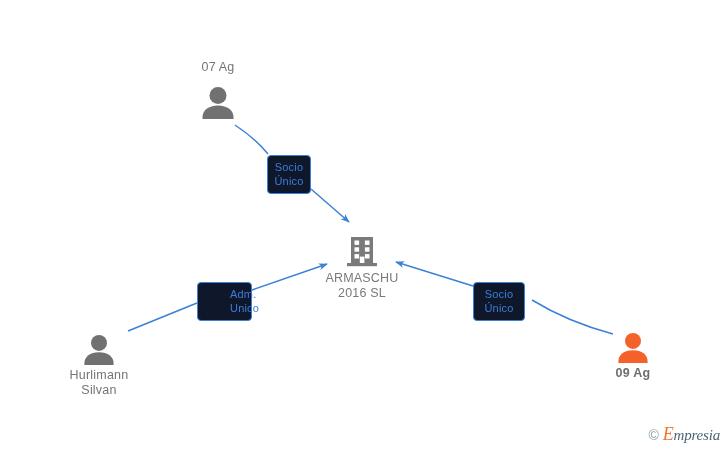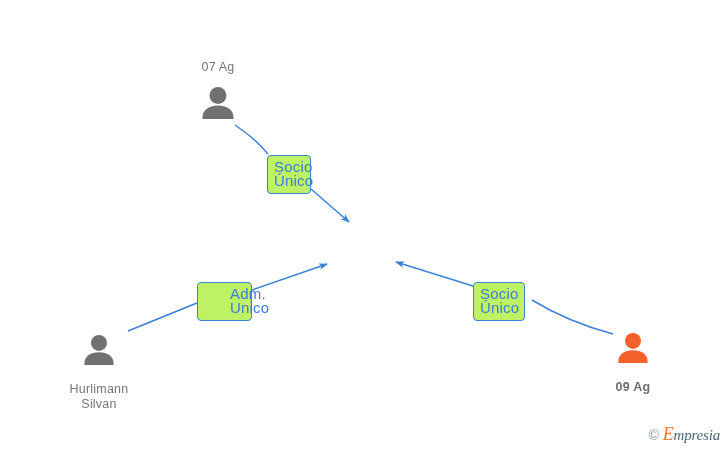--- a/index.html
+++ b/index.html
@@ -34,21 +34,21 @@
     flex-direction: column;
     align-items: center;
     width: 160px;
     margin-left: -80px;
   }
   .node .glyph {
     display: block;
     line-height: 0;
   }
   .node .caption {
-    margin-top: 16px;
+    margin-top: 2px;
     text-align: center;
     color: #757575;
     font-size: 12.5px;
     line-height: 15px;
     white-space: pre-line;
     letter-spacing: 0.2px;
   }
   .node.company .caption {
     color: #7a7a7a;
     font-size: 12.5px;
@@ -63,23 +63,23 @@
     margin-top: 0;
     margin-bottom: 11px;
   }
 
   
   .rel-label {
     position: absolute;
     box-sizing: border-box;
     border: 1.4px solid #3b82d6;
     border-radius: 4px;
-    background: #bef264;
+    background: #0f172a;
     color: #3b7dd8;
-    font-size: 15px;
+    font-size: 11px;
     line-height: 14px;
     text-align: center;
     padding: 4px 6px 5px 6px;
     white-space: pre-line;
     letter-spacing: 0.2px;
   }
 
   
   #watermark {
     position: absolute;
@@ -133,20 +133,37 @@
   <div class="node" style="left:218px; top:60px;">
     <div class="caption above">07 Ag</div>
     <span class="glyph">
       <svg width="38" height="34" viewBox="0 0 38 34">
         <circle cx="19" cy="9.5" r="8.5" fill="#717171"></circle>
         <path d="M 19 19.5 C 28.5 19.5 34.5 24.5 34.5 31 L 34.5 33 L 3.5 33 L 3.5 31 C 3.5 24.5 9.5 19.5 19 19.5 Z" fill="#717171"></path>
       </svg>
     </span>
   </div>
 
+  <div class="node company" style="left:362px; top:234px;">
+    <span class="glyph">
+      <svg width="34" height="34" viewBox="0 0 34 34">
+        <rect x="6" y="3" width="22" height="26" fill="#7a7a7a"></rect>
+        <rect x="2" y="29" width="30" height="3.2" fill="#7a7a7a"></rect>
+        <rect x="9.5" y="6.5" width="4.6" height="4.4" fill="#ffffff"></rect>
+        <rect x="19.9" y="6.5" width="4.6" height="4.4" fill="#ffffff"></rect>
+        <rect x="9.5" y="13.3" width="4.6" height="4.4" fill="#ffffff"></rect>
+        <rect x="19.9" y="13.3" width="4.6" height="4.4" fill="#ffffff"></rect>
+        <rect x="9.5" y="20.1" width="4.6" height="4.4" fill="#ffffff"></rect>
+        <rect x="19.9" y="20.1" width="4.6" height="4.4" fill="#ffffff"></rect>
+        <rect x="14.8" y="22.6" width="4.6" height="6.4" fill="#ffffff"></rect>
+      </svg>
+    </span>
+    <div class="caption">ARMASCHU
+2016  SL</div>
+  </div>
 
   <div class="node" style="left:99px; top:334px;">
     <span class="glyph">
       <svg width="36" height="32" viewBox="0 0 38 34">
         <circle cx="19" cy="9.5" r="8.5" fill="#717171"></circle>
         <path d="M 19 19.5 C 28.5 19.5 34.5 24.5 34.5 31 L 34.5 33 L 3.5 33 L 3.5 31 C 3.5 24.5 9.5 19.5 19 19.5 Z" fill="#717171"></path>
       </svg>
     </span>
     <div class="caption">Hurlimann
 Silvan</div>

